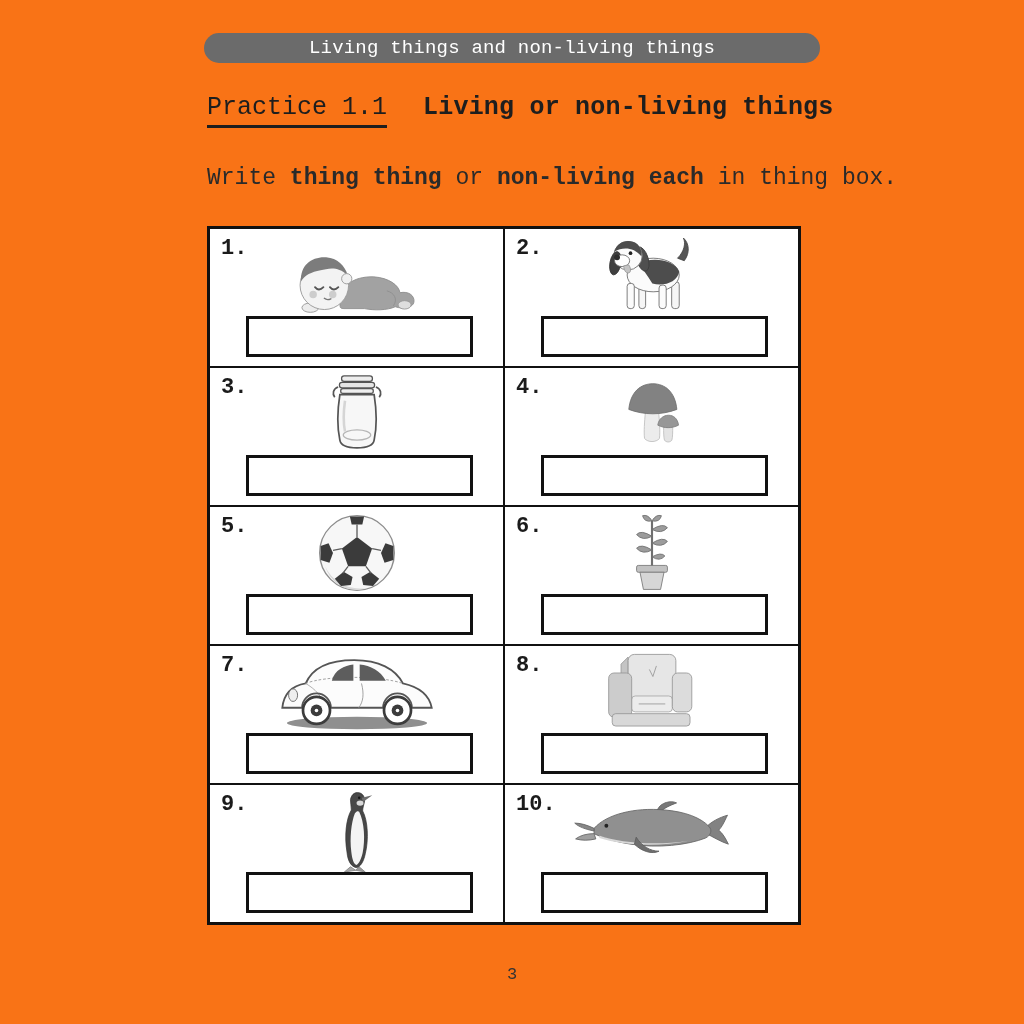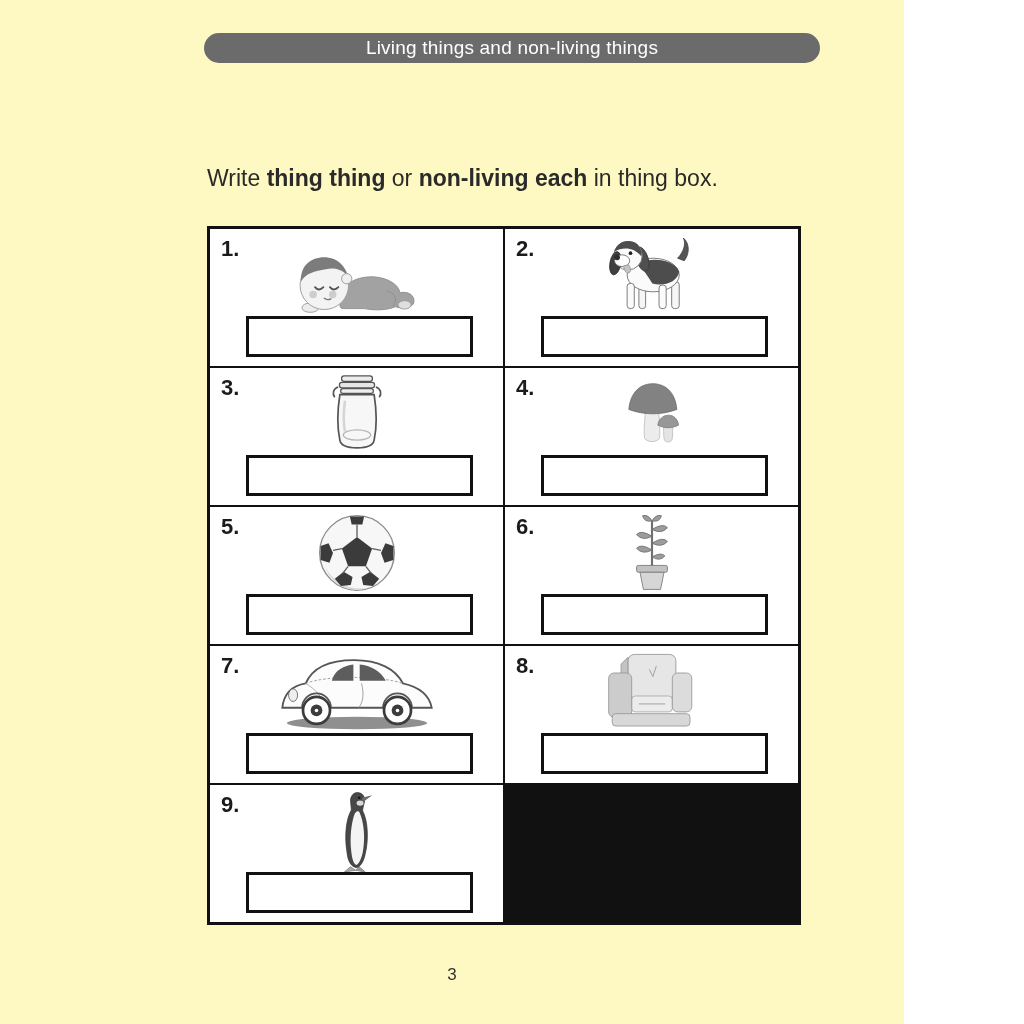--- a/index.html
+++ b/index.html
@@ -1,17 +1,17 @@
 <!DOCTYPE html>
 <html><head>
 <meta charset="utf-8">
 <style>
   html,body{margin:0;padding:0;background:#fff;}
-  .page{position:relative;width:904px;height:1024px;background:#fef9c3;
-        font-family:Liberation Sans, sans-serif;color:#262626;overflow:hidden;}
+  .page{position:relative;width:1024px;height:1024px;background:#f97316;
+        font-family:Liberation Mono, monospace;color:#262626;overflow:hidden;}
 
   .banner{position:absolute;left:204px;top:33px;width:616px;height:30px;background:#6b6b6b;
           border-radius:15px;display:flex;align-items:center;justify-content:center;}
   .banner span{color:#ffffff;font-size:19px;letter-spacing:.2px;}
 
   .heading{position:absolute;left:207px;top:93px;display:flex;align-items:baseline;gap:36px;}
   .practice-label{font-size:25px;color:#1e1e1e;border-bottom:3px solid #1e1e1e;padding-bottom:3px;}
   .practice-title{font-size:25px;font-weight:700;color:#1e1e1e;letter-spacing:.2px;}
 
   .instructions{position:absolute;left:207px;top:165px;font-size:23px;color:#2a2a2a;}
@@ -34,20 +34,24 @@
 </style>
 </head>
 <body>
 
 <div class="page">
 
   <div class="banner">
     <span>Living things and non-living things</span>
   </div>
 
+  <div class="heading">
+    <span class="practice-label">Practice 1.1</span>
+    <span class="practice-title">Living or non-living things</span>
+  </div>
 
   <div class="instructions"><span>Write </span><span class="bd">thing thing</span><span> or </span><span class="bd">non-living each</span><span> in thing box.</span></div>
 
   <div class="grid">
 
     <div class="cell">
       <span class="num">1.</span>
       <div class="art">
         <svg width="150" height="84" viewBox="0 0 160 90">
           <path d="M62,79 C58,58 76,46 98,47 C114,48 125,56 126,64 C135,62 142,67 141,74 C140,80 130,82 121,79 C112,83 98,83 88,81 L66,81 C63,81 62,80 62,79 Z" fill="#a2a2a2" stroke="#8f8f8f"></path>
@@ -229,18 +233,36 @@
           <polygon points="33,12 45,9 34,17" fill="#6b6b6b"></polygon>
           <ellipse cx="31" cy="18" rx="4" ry="3" fill="#e9e9e9" opacity="0.9"></ellipse>
           <circle cx="30" cy="12" r="1.4" fill="#111"></circle>
         </svg>
       </div>
       <div class="answer-box">
           <span></span>
         </div>
     </div>
 
+    <div class="cell">
+      <span class="num">10.</span>
+      <div class="art">
+        <svg width="158" height="64" viewBox="0 0 180 70">
+          <path d="M96,11 C100,2 112,0 118,3 C110,6 104,9 101,12 Z" fill="#787878" stroke="#666"></path>
+          <path d="M150,32 C158,24 166,20 176,17 C172,25 170,30 166,34 C171,38 174,44 177,50 C168,47 160,42 152,38 Z" fill="#828282" stroke="#666"></path>
+          <path d="M24,32 C38,16 70,8 104,11 C128,13 146,20 155,30 C159,34 157,40 151,43 C131,51 96,55 66,50 C46,47 32,42 24,38 Z" fill="#909090" stroke="#666"></path>
+          <path d="M30,40 C52,48 92,52 132,46 C100,53 58,52 30,43 Z" fill="#d8d8d8"></path>
+          <path d="M24,32 C16,28 8,26 2,26 C6,30 14,33 24,35 Z" fill="#878787" stroke="#666"></path>
+          <path d="M24,38 C16,38 8,40 3,44 C10,46 18,46 26,44 Z" fill="#9f9f9f" stroke="#666"></path>
+          <path d="M72,42 C78,52 88,58 98,58 C90,62 78,58 70,50 Z" fill="#6e6e6e" stroke="#5e5e5e"></path>
+          <circle cx="38" cy="29" r="2.2" fill="#222"></circle>
+        </svg>
+      </div>
+      <div class="answer-box">
+          <span></span>
+        </div>
+    </div>
 
   </div>
 
   <div class="page-number">3</div>
 
 </div>
 
 </body></html>

